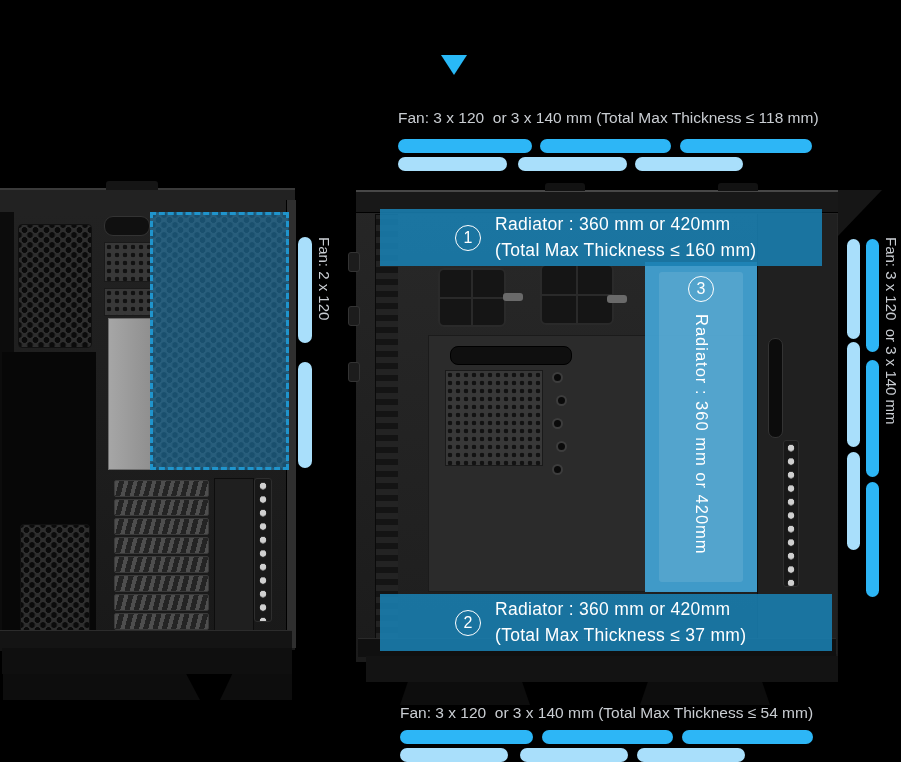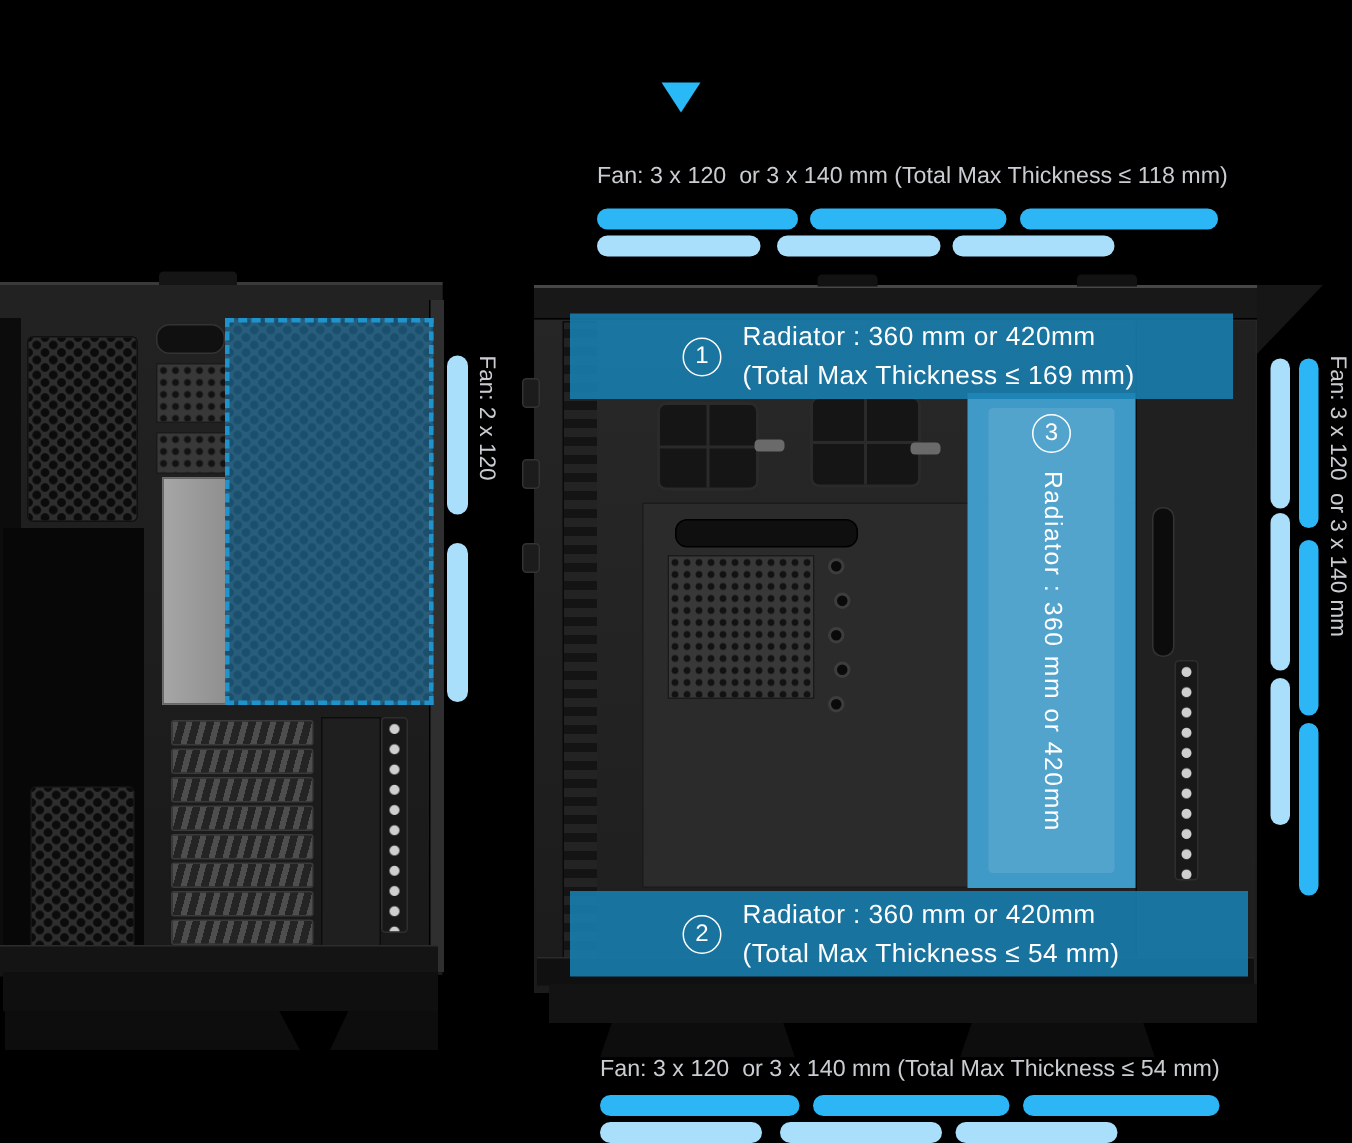--- a/index.html
+++ b/index.html
@@ -193,29 +193,29 @@
     <div class="band-side">
       <div class="band-side-inner"></div>
       <div class="circle-num" style="position:relative;">3</div>
       <div class="rad-vtext">Radiator : 360 mm or 420mm</div>
     </div>
 
     <div class="band" style="left:380px;top:209px;width:442px;height:57px;">
       <div class="circle-num" style="margin-left:75px;">1</div>
       <div class="band-lines" style="margin-left:14px;">
         <div>Radiator : 360 mm or 420mm</div>
-        <div>(Total Max Thickness ≤ 169 mm)</div>
+        <div>(Total Max Thickness ≤ 160 mm)</div>
       </div>
     </div>
 
     <div class="band" style="left:380px;top:594px;width:452px;height:57px;">
       <div class="circle-num" style="margin-left:75px;">2</div>
       <div class="band-lines" style="margin-left:14px;">
         <div>Radiator : 360 mm or 420mm</div>
-        <div>(Total Max Thickness ≤ 54 mm)</div>
+        <div>(Total Max Thickness ≤ 37 mm)</div>
       </div>
     </div>
   </div>
 
   <div class="fan-text" style="left:398px;top:109px;">Fan: 3 x 120  or 3 x 140 mm (Total Max Thickness ≤ 118 mm)</div>
   <div class="bar bar-dark" style="left:398px;top:139px;width:134px;"></div>
   <div class="bar bar-dark" style="left:540px;top:139px;width:131px;"></div>
   <div class="bar bar-dark" style="left:680px;top:139px;width:132px;"></div>
   <div class="bar bar-light" style="left:398px;top:157px;width:109px;"></div>
   <div class="bar bar-light" style="left:518px;top:157px;width:109px;"></div>

